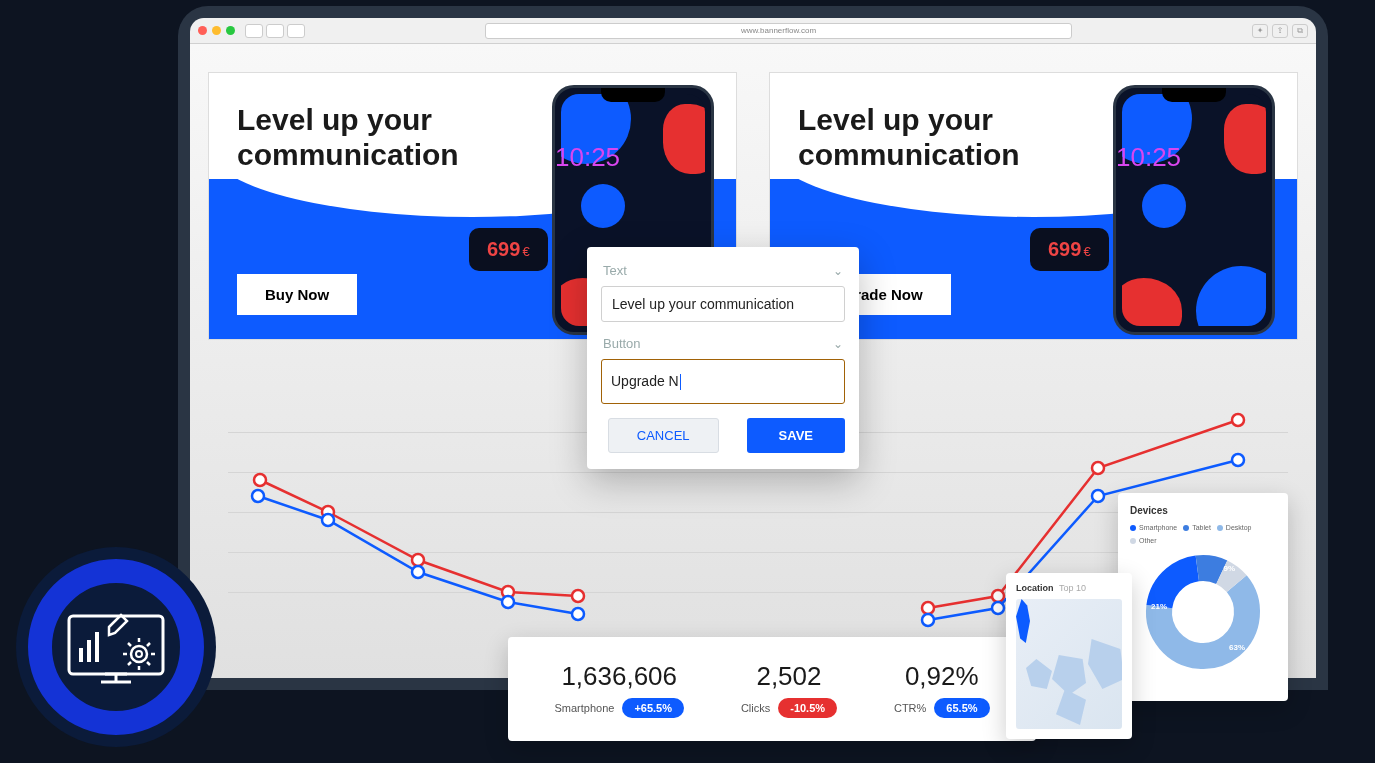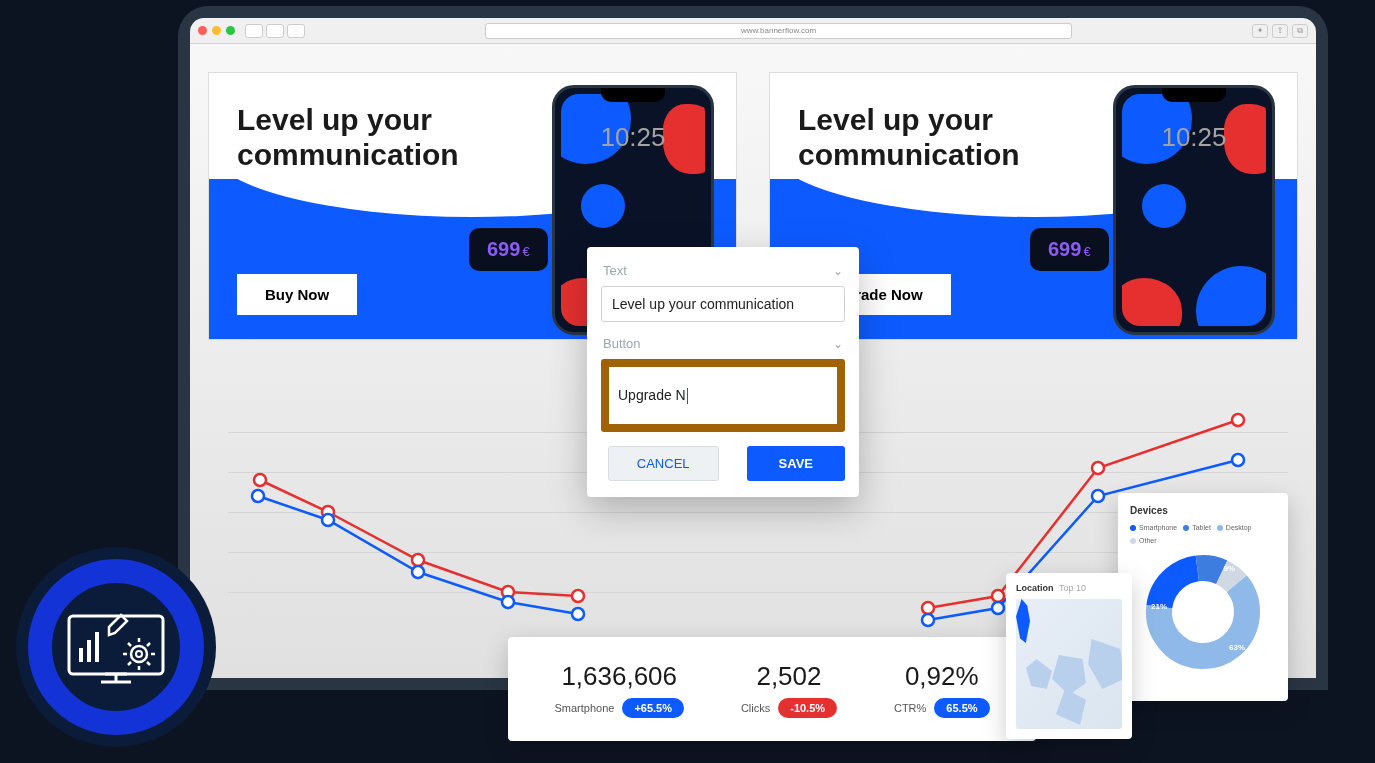--- a/index.html
+++ b/index.html
@@ -20,38 +20,38 @@
 .tr-btn { width: 16px; height: 14px; border: 1px solid #ccc; border-radius: 3px; display:flex; align-items:center; justify-content:center; font-size:8px; color:#999; }
 
 .content { background: linear-gradient(180deg, #f8f8f8 0%, #e0e0e0 100%); height: 634px; padding: 28px 18px; position: relative; }
 
 
 .banners { display: flex; gap: 32px; }
 .banner { width: 530px; height: 268px; background: #fff; border: 1px solid #ddd; position: relative; overflow: hidden; }
 .wave { position: absolute; bottom: 0; left: 0; width: 100%; height: 160px; background: #0d5bff; }
 .wave::before { content: ""; position: absolute; top: -38px; left: 0; width: 100%; height: 76px; background: #fff; border-radius: 0 0 55% 55% / 0 0 100% 100%; }
 .headline { position: absolute; top: 30px; left: 28px; font-size: 30px; font-weight: 700; color: #1a1a1a; line-height: 1.15; }
-.price-tag { position: absolute; top: 155px; left: 260px; background: #0a0f1f; color: #8b5cf6; padding: 10px 18px; border-radius: 10px; font-weight: 700; font-size: 20px; }
+.price-tag { position: absolute; top: 155px; left: 260px; background: #0a0f1f; color: #ef4444; padding: 10px 18px; border-radius: 10px; font-weight: 700; font-size: 20px; }
 .price-tag .cur { font-size: 13px; font-weight: 400; margin-left: 2px; }
 .cta { position: absolute; bottom: 24px; left: 28px; background: #fff; border: none; padding: 12px 28px; font-weight: 700; font-size: 15px; cursor: pointer; }
 
 
 .phone { position: absolute; right: 22px; top: 12px; width: 162px; height: 250px; background: #0a1228; border-radius: 22px; border: 3px solid #2a3544; overflow: hidden; }
 .notch { position: absolute; top: 0; left: 50%; transform: translateX(-50%); width: 64px; height: 14px; background: #000; border-radius: 0 0 10px 10px; }
 .phone-art { position: absolute; inset: 6px; border-radius: 18px; overflow: hidden; background: #0a1228; }
 .blob-red { position: absolute; background: #e63030; border-radius: 50%; }
 .blob-blue { position: absolute; background: #0d5bff; border-radius: 50%; }
-.phone-time { position: absolute; top: 34px; left: 0; width: 100%; text-align: center; color: #a3a3a3; font-size: 26px; font-weight: 300; }
+.phone-time { position: absolute; top: 54px; left: 0; width: 100%; color: #d946ef; font-size: 26px; font-weight: 300; }
 
 
 .dialog { position: absolute; top: 247px; left: 587px; width: 272px; background: #fff; border-radius: 4px; box-shadow: 0 12px 36px rgba(0,0,0,0.25); padding: 12px 14px 16px; z-index: 30; }
 .dlg-row { display: flex; justify-content: space-between; align-items: center; color: #9aa; font-size: 13px; padding: 4px 2px 8px; }
 .chev { color: #9aa; font-size: 12px; }
 .dlg-input { width: 100%; border: 1px solid #d0d0d0; border-radius: 3px; padding: 9px 10px; font-size: 14px; color: #222; margin-bottom: 10px; }
-.dlg-input.focused { border: 8px solid #a16207; padding: 20px 9px; }
+.dlg-input.focused { border: 1px solid #a16207; padding: 13px 9px; }
 .cursor-caret { display:inline-block; width:1px; height:16px; background:#0d5bff; vertical-align:middle; margin-left:1px; animation: blink 1s infinite; }
 @keyframes blink { 50% { opacity: 0; } }
 .dlg-actions { display: flex; gap: 20px; justify-content: flex-end; margin-top: 14px; }
 .btn-cancel { background: #eef1f4; color: #0d5bff; border: 1px solid #d8dde3; padding: 9px 28px; border-radius: 3px; font-size: 13px; cursor: pointer; }
 .btn-save { background: #0d5bff; color: #fff; border: none; padding: 9px 32px; border-radius: 3px; font-size: 13px; font-weight: 600; cursor: pointer; margin-left: 8px; }
 
 
 .line-chart { position: absolute; top: 402px; left: 228px; width: 1060px; height: 230px; }
 .grid-line { position: absolute; left: 0; width: 100%; height: 1px; background: #d5d5d5; }
 

